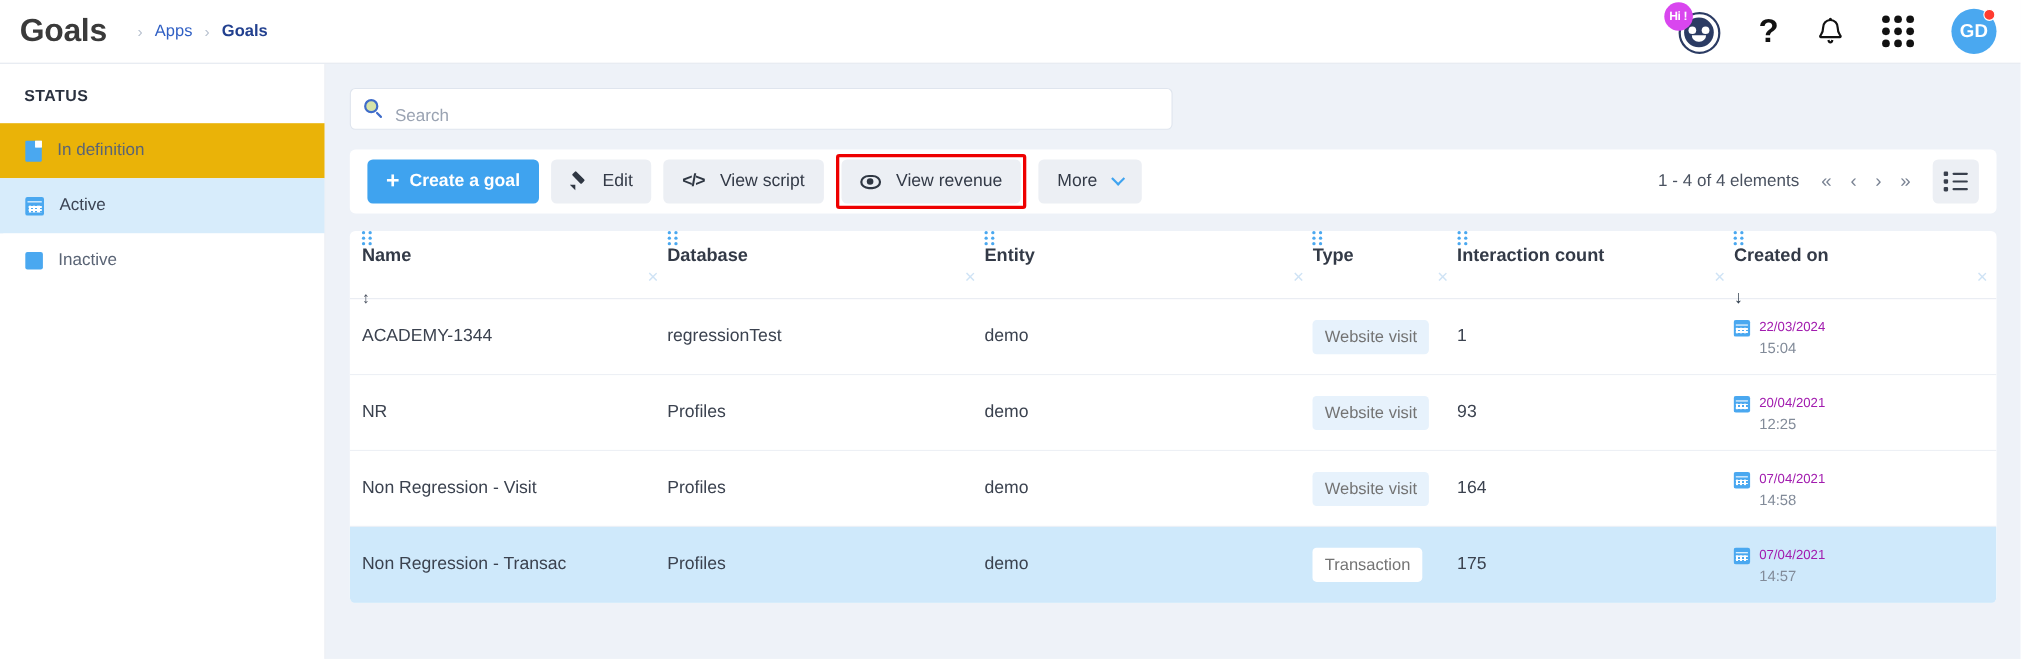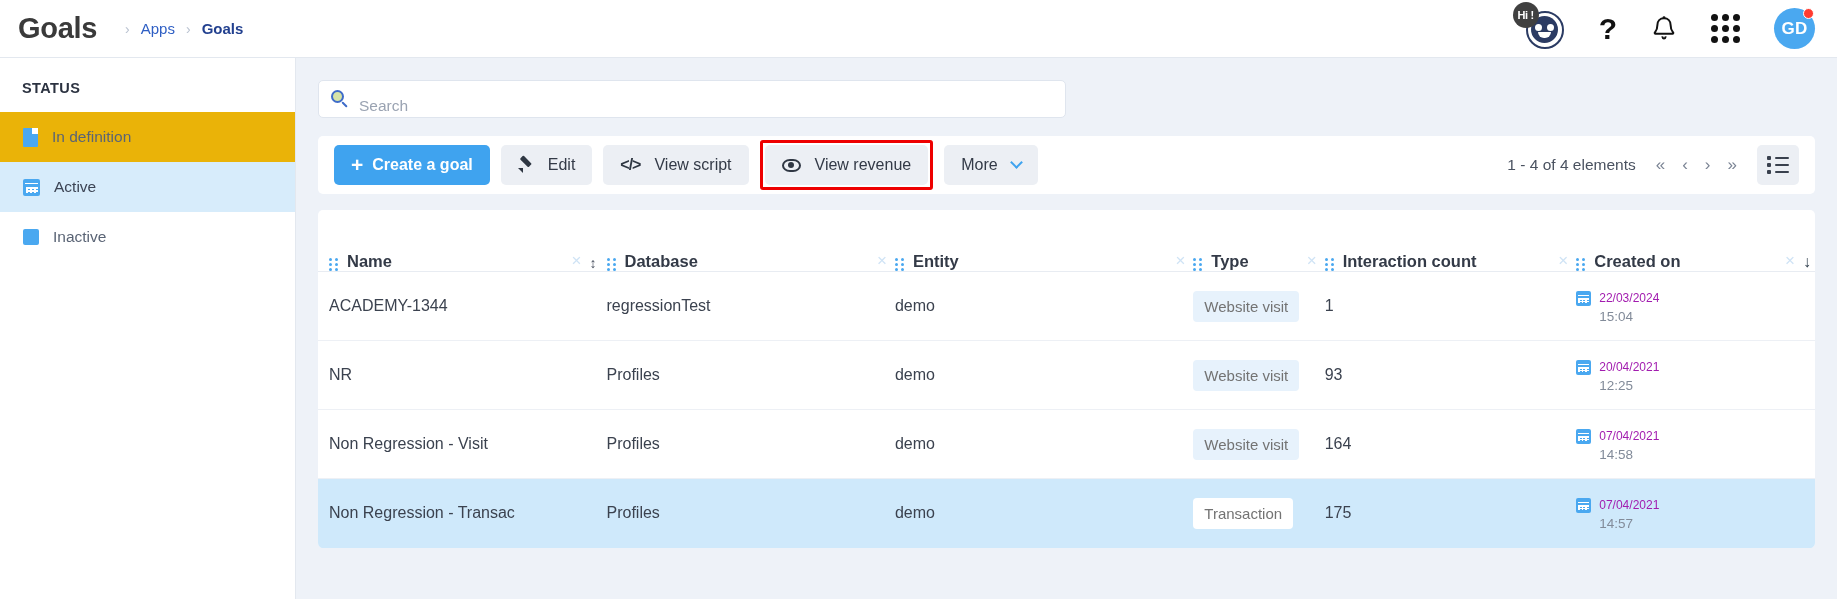--- a/index.html
+++ b/index.html
@@ -26,21 +26,21 @@
   }
   .breadcrumb { display: flex; align-items: center; margin-left: 28px; gap: 11px; }
   .bc-sep { color: #b9c2d0; font-size: 14px; line-height: 1; }
   .bc-link { color: #2f5fc4; font-size: 15px; }
   .bc-link.current { font-weight: 700; color: #22408f; }
   .topbar-right { margin-left: auto; display: flex; align-items: center; gap: 34px; }
 
   .bot-wrap { position: relative; width: 42px; height: 42px; }
   .bot-badge {
     position: absolute; left: -10px; top: -6px;
-    background: #404040; color: #fff; border-radius: 50%;
+    background: #d946ef; color: #fff; border-radius: 50%;
     width: 26px; height: 26px; font-size: 11px; font-weight: 700;
     display: flex; align-items: center; justify-content: center;
     z-index: 2; letter-spacing: -0.3px;
   }
   .bot-face {
     position: absolute; left: 3px; top: 3px;
     width: 38px; height: 38px; border-radius: 50%;
     border: 2px solid #2b3b63;
     background: #fff;
     display: flex; align-items: center; justify-content: center;
@@ -150,21 +150,21 @@
   .list-icon i { display: flex; align-items: center; gap: 4px; }
   .list-icon i:before { content:""; width: 3.5px; height: 3.5px; background: #39404d; border-radius: 1px; display:block; }
   .list-icon i:after { content:""; width: 14px; height: 2.5px; background: #39404d; border-radius: 1px; display:block; }
 
   
   .table-card {
     margin-top: 16px; background: #fff; border-radius: 5px; overflow: hidden;
   }
   .trow { display: flex; align-items: center; }
   .thead { height: 62px; border-bottom: 1px solid #e8ecf2; }
-  .th { display: flex; align-items: flex-end; height: 100%; position: relative; }
+  .th { display: flex; align-items: flex-start; height: 100%; position: relative; flex-direction: column; }
   .grip { display: grid; grid-template-columns: 3px 3px; gap: 2px 3px; margin-right: 9px; flex: none; }
   .grip i { width: 3px; height: 3px; background: #4aa8f0; border-radius: 50%; display: block; }
   .th-label { font-size: 16.5px; font-weight: 700; color: #333a47; white-space: nowrap; }
   .th-x { color: #cfe3f5; font-size: 17px; margin-left: auto; padding-right: 8px; cursor: pointer; flex: none; }
   .sort-both { color: #4a5260; font-size: 14px; padding-right: 10px; cursor: pointer; flex: none; }
   .sort-down { color: #32404f; font-size: 16px; padding-right: 4px; cursor: pointer; flex: none; }
 
   .tbody-row { height: 69px; border-bottom: 1px solid #edf0f5; font-size: 16px; color: #3b424f; }
   .tbody-row.selected { background: #cfe9fb; border-bottom-color: #cfe9fb; }
   .cell { display: flex; align-items: center; height: 100%; padding-right: 10px; overflow: hidden; }

